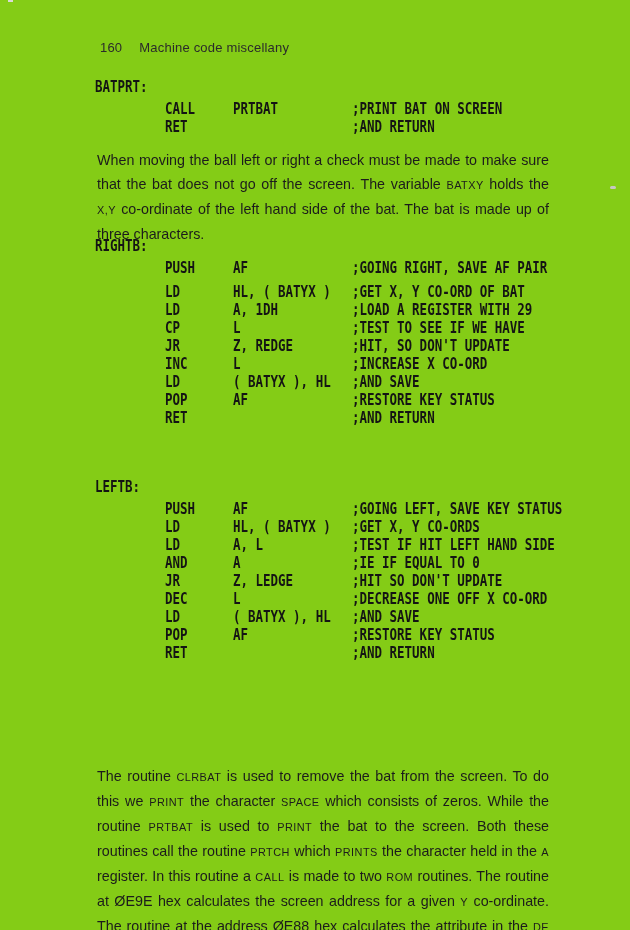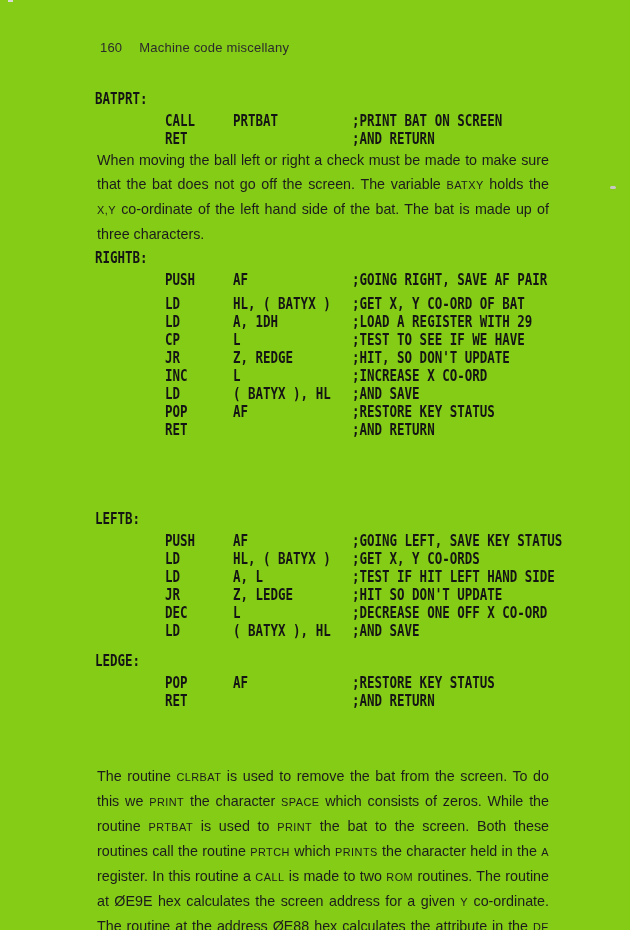--- a/index.html
+++ b/index.html
@@ -15,23 +15,23 @@
   
   .header{
     position:absolute;left:100px;top:40px;
     font-size:13px;color:#2b2b2b;letter-spacing:.2px;white-space:nowrap;
   }
   .header .htitle{margin-left:17px;}
   
   .code-block{position:absolute;left:95px;width:532px;}
   #block-batprt{top:78px;}
   #block-rightb{top:237px;}
-  #block-leftb{top:498px;}
+  #block-leftb{top:478px;}
   .code-line{position:relative;height:18px;}
-  .code-line.is-label{margin-bottom:4px;margin-top:12px;}
+  .code-line.is-label{margin-bottom:4px;}
   .code-line.pre-gap{margin-top:6px;}
   .code-line span{
     position:absolute;top:0;white-space:pre;
     font-family:"DejaVu Sans Mono",monospace;
     font-weight:700;font-size:16px;line-height:18px;color:#141414;
     transform:scaleX(0.78);transform-origin:0 0;
   }
   .cl-label{left:0;}
   .cl-m{left:70px;}
   .cl-o{left:138px;}
@@ -137,36 +137,38 @@
         <span class="cl-m">LD</span>
         <span class="cl-o">HL, ( BATYX )</span>
         <span class="cl-c">;GET X, Y CO-ORDS</span>
       </div>
       <div class="code-line">
         <span class="cl-m">LD</span>
         <span class="cl-o">A, L</span>
         <span class="cl-c">;TEST IF HIT LEFT HAND SIDE</span>
       </div>
       <div class="code-line">
+        <span class="cl-m">AND</span>
+        <span class="cl-o">A</span>
+        <span class="cl-c">;IE IF EQUAL TO 0</span>
+      </div>
+      <div class="code-line">
         <span class="cl-m">JR</span>
         <span class="cl-o">Z, LEDGE</span>
         <span class="cl-c">;HIT SO DON'T UPDATE</span>
       </div>
       <div class="code-line">
         <span class="cl-m">DEC</span>
         <span class="cl-o">L</span>
         <span class="cl-c">;DECREASE ONE OFF X CO-ORD</span>
       </div>
       <div class="code-line">
         <span class="cl-m">LD</span>
         <span class="cl-o">( BATYX ), HL</span>
         <span class="cl-c">;AND SAVE</span>
-      </div>
-      <div class="code-line is-label">
-        <span class="cl-label">LEDGE:</span>
       </div>
       <div class="code-line">
         <span class="cl-m">POP</span>
         <span class="cl-o">AF</span>
         <span class="cl-c">;RESTORE KEY STATUS</span>
       </div>
       <div class="code-line">
         <span class="cl-m">RET</span>
         <span class="cl-c">;AND RETURN</span>
       </div>

